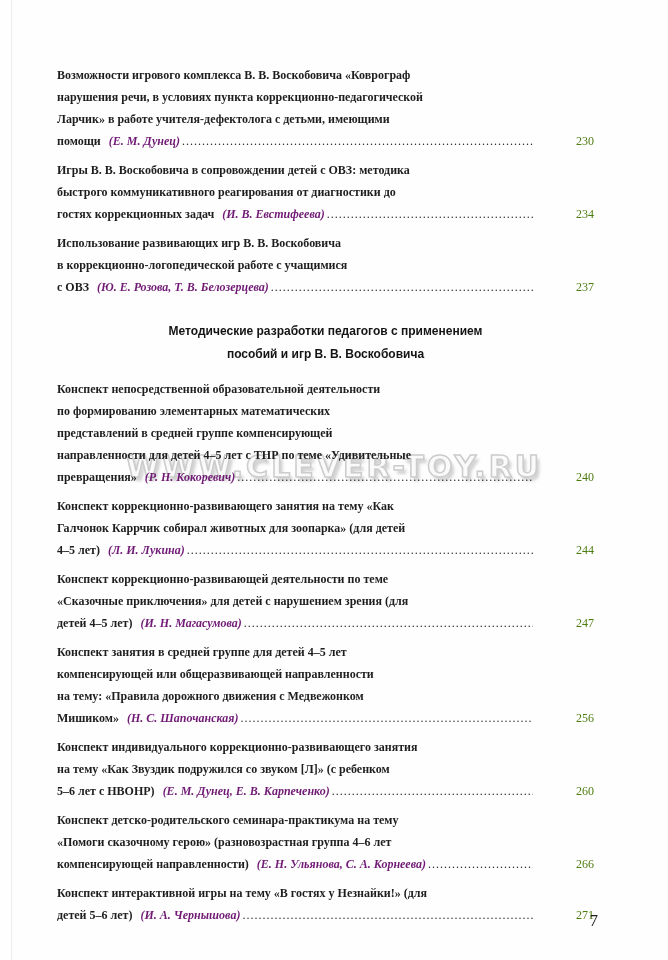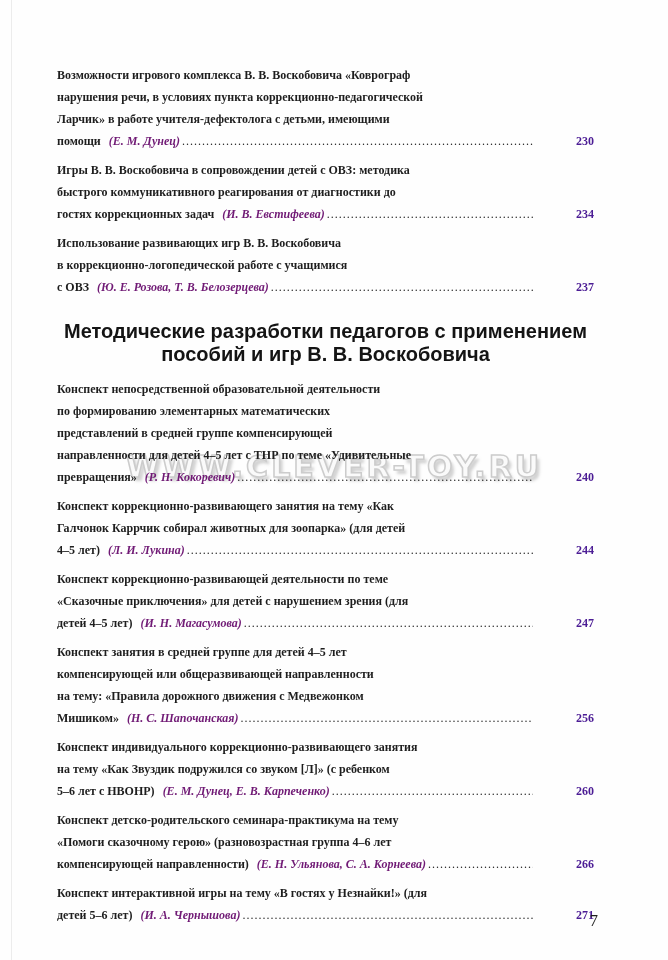--- a/index.html
+++ b/index.html
@@ -59,27 +59,27 @@
     font-weight: normal;
     color: #2a2a2a;
     margin: 0 3px 0 2px;
     min-width: 10px;
   }
   .dots::after {
     content: "....................................................................................................................................................................";
     letter-spacing: 1px;
   }
   .pagenum {
-    font-weight: bold;
-    color: #4c1d95;
+    font-weight: normal;
+    color: #4d7c0f;
     margin-left: 40px;
   }
   .section-heading {
     font-family: "Liberation Sans", sans-serif;
-    font-size: 20px;
+    font-size: 12px;
     line-height: 23px;
     font-weight: bold;
     color: #141414;
     text-align: center;
     margin: 22px 0 12px 0;
   }
   .watermark {
     position: absolute;
     left: 0;
     right: 0;

